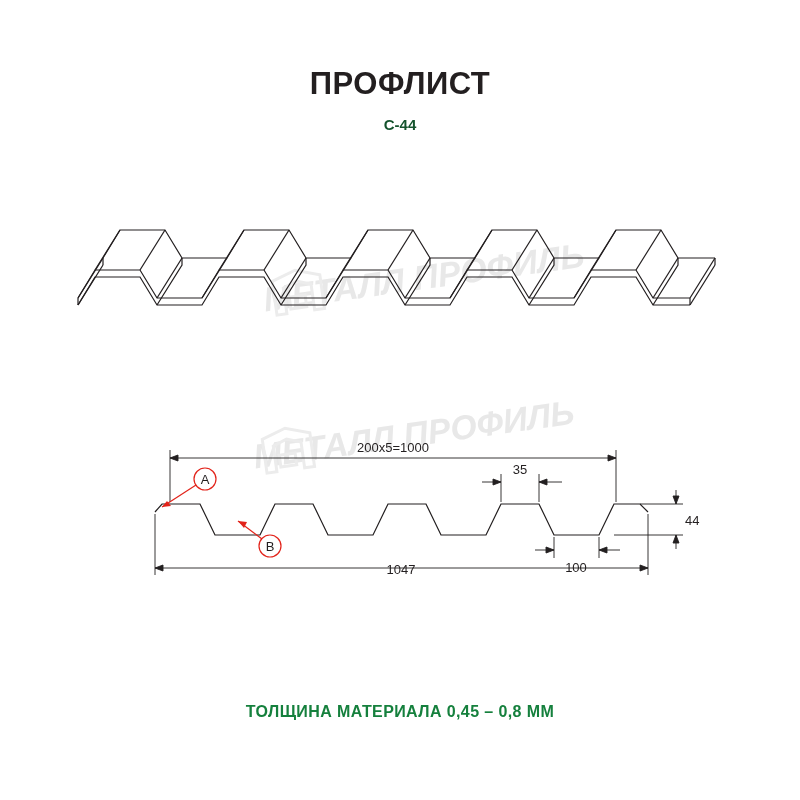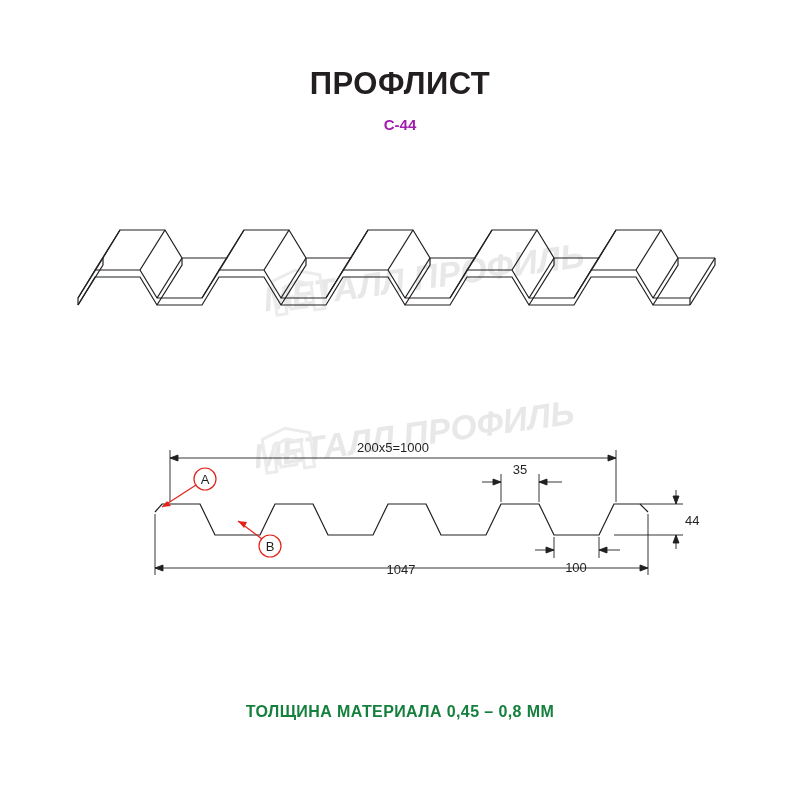--- a/index.html
+++ b/index.html
@@ -32,21 +32,21 @@
     color: #231f20;
   }
   .subtitle {
     position: absolute;
     top: 116px;
     left: 0;
     width: 800px;
     text-align: center;
     font-size: 15px;
     font-weight: bold;
-    color: #a21caf;
+    color: #14532d;
   }
   .footer-note {
     position: absolute;
     top: 703px;
     left: 0;
     width: 800px;
     text-align: center;
     font-size: 16px;
     font-weight: bold;
     letter-spacing: 0.4px;

